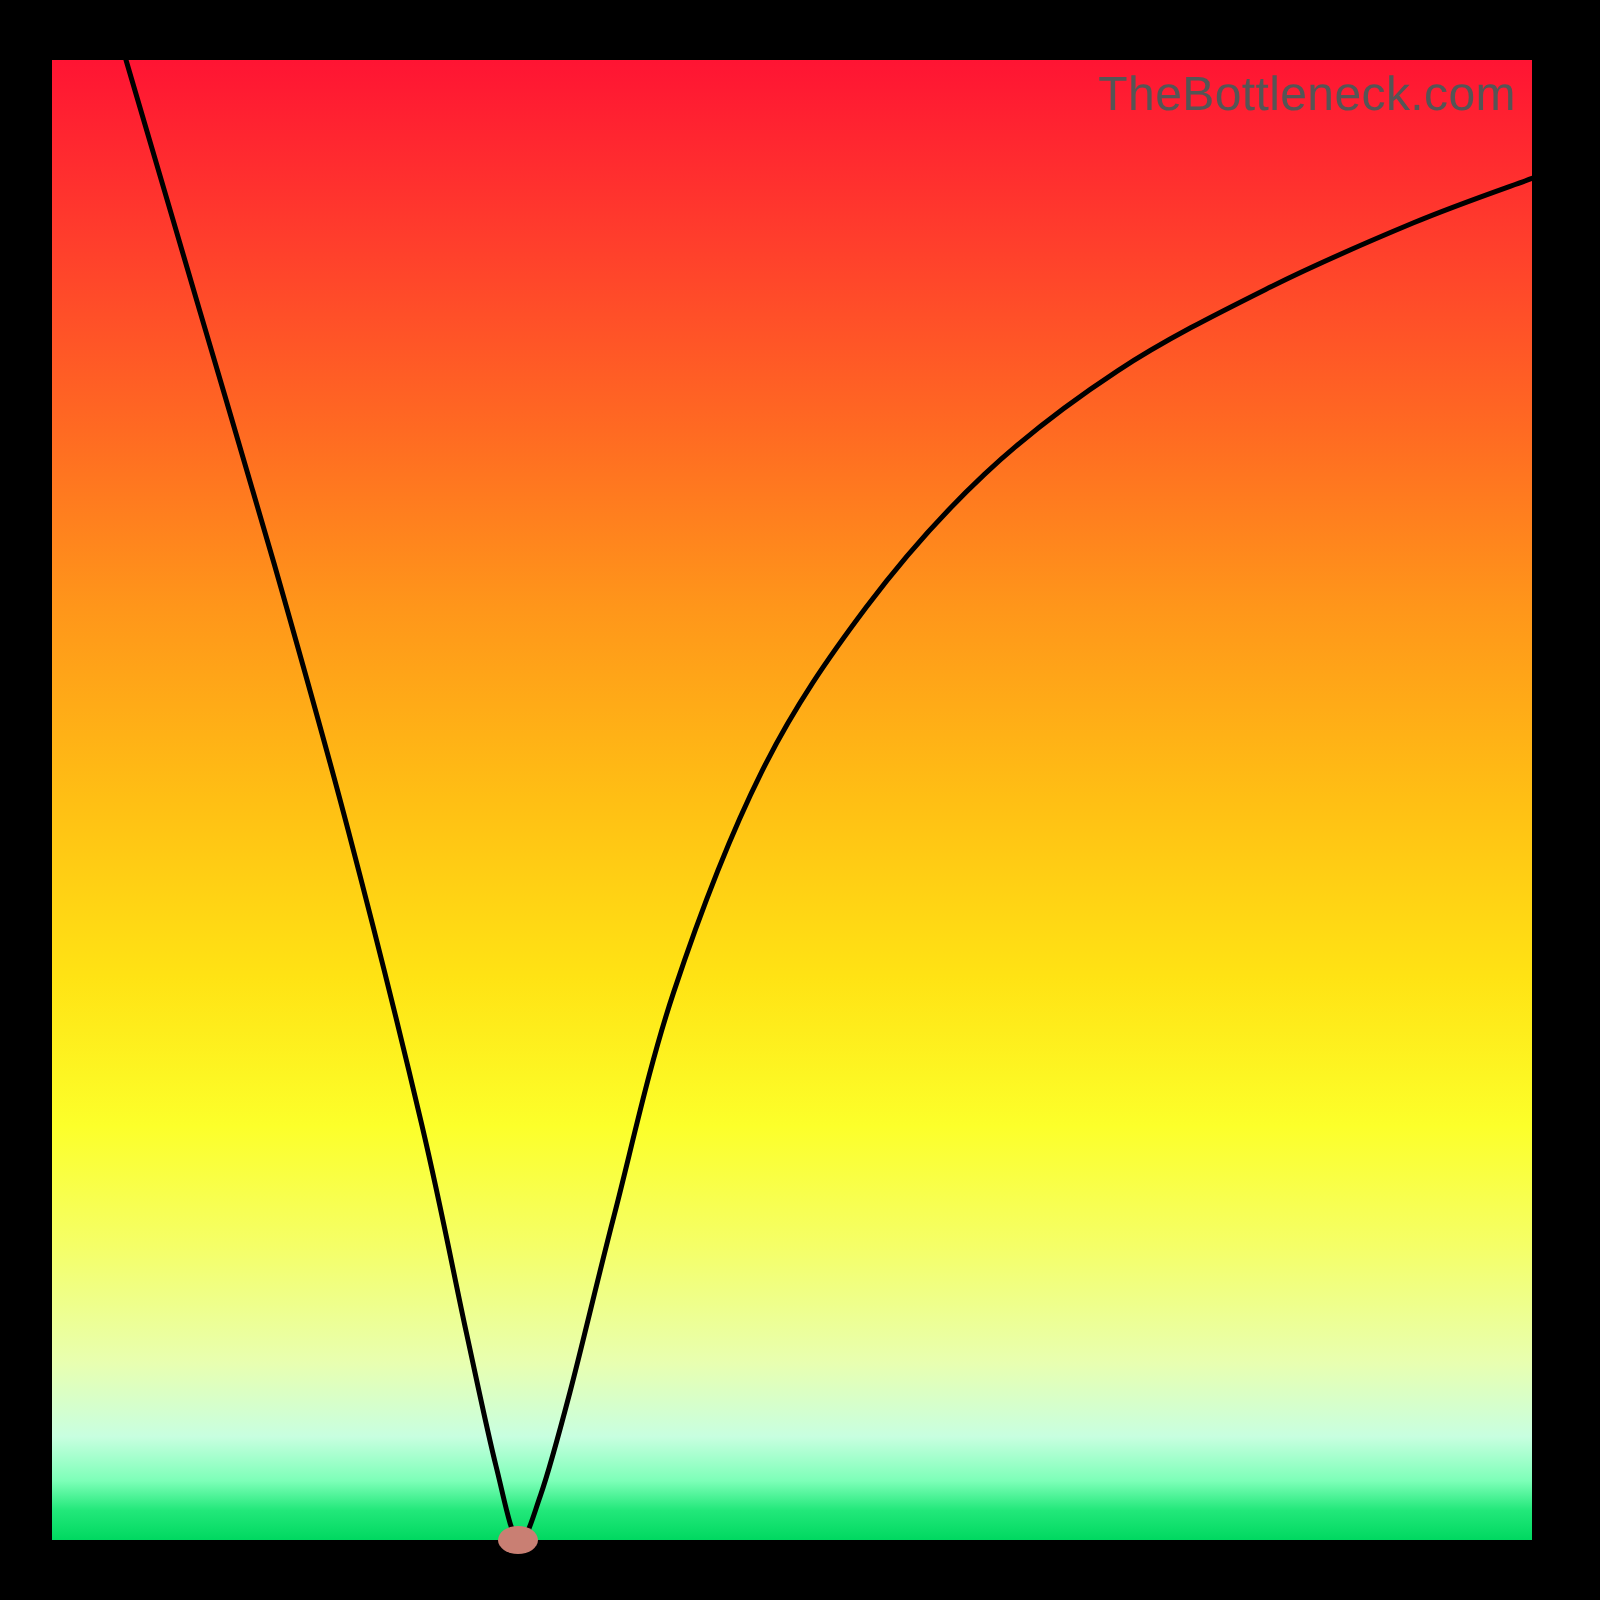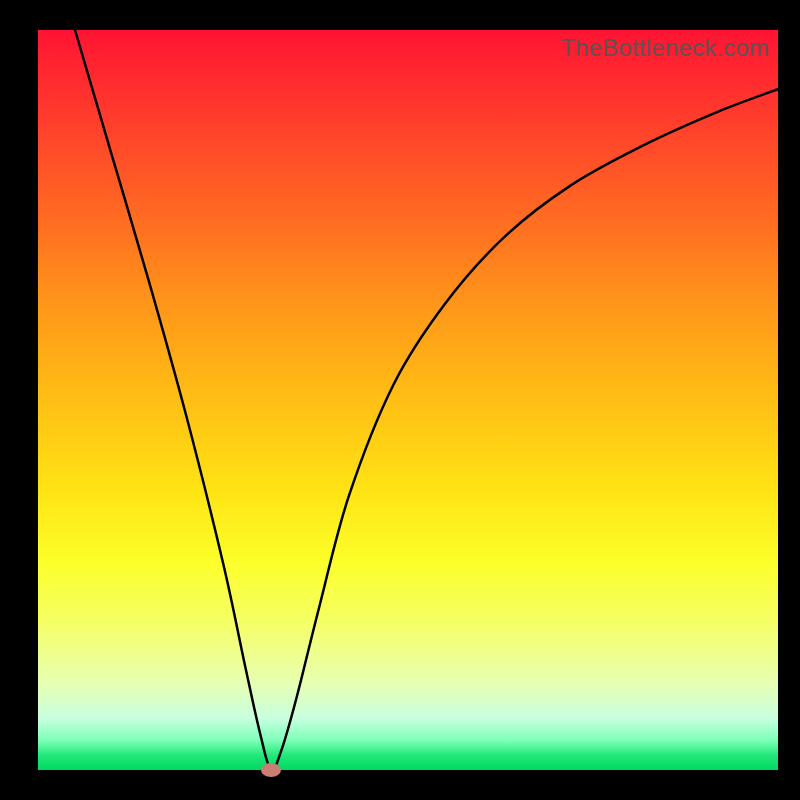--- a/index.html
+++ b/index.html
@@ -5,21 +5,21 @@
   * { margin: 0; padding: 0; box-sizing: border-box; }
   html, body { width: 800px; height: 800px; overflow: hidden; background: #000; }
   .frame {
     width: 800px;
     height: 800px;
     background: #000;
     position: relative;
   }
   .plot-area {
     position: absolute;
-    left: 38px;
+    left: 26px;
     top: 30px;
     width: 740px;
     height: 740px;
     background: linear-gradient(to bottom,
       #ff1433 0%,
       #ff3d2c 12%,
       #ff6a22 25%,
       #ff961a 37%,
       #ffbf14 50%,
       #ffe314 62%,

